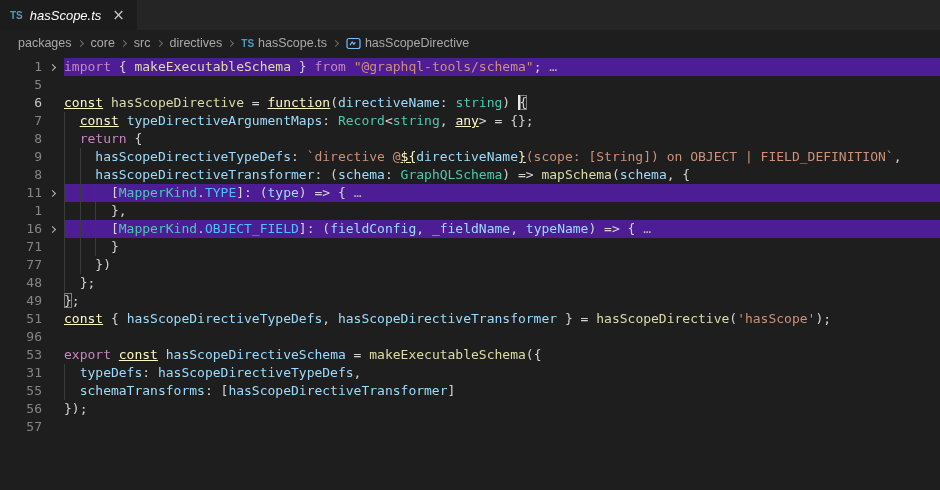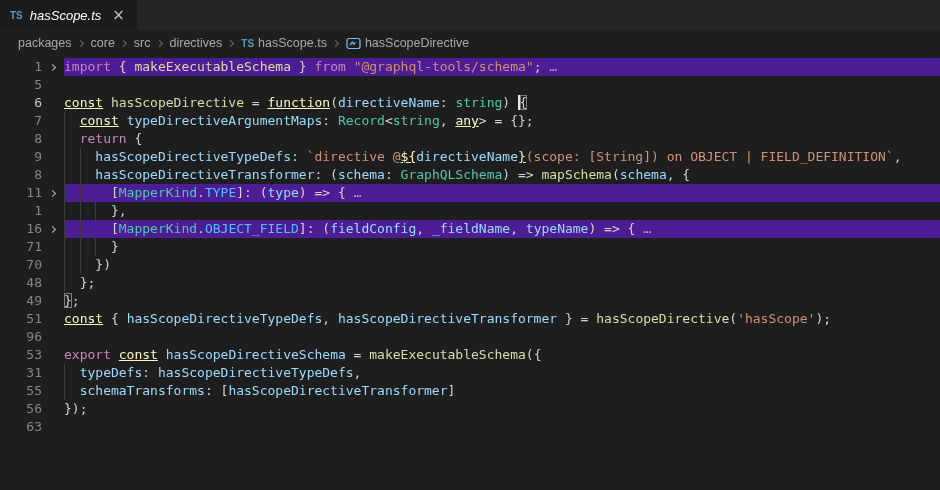--- a/index.html
+++ b/index.html
@@ -146,21 +146,21 @@
         <span class="chev-i"></span>
       </div>
       <div class="content"><span class="guide" style="left: 0ch;"></span><span class="guide" style="left: 2ch;"></span><span class="guide" style="left: 4ch;"></span><span class="seg p">      [</span><span class="seg ty">MapperKind</span><span class="seg p">.</span><span class="seg c2">OBJECT_FIELD</span><span class="seg p">]: (</span><span class="seg v">fieldConfig</span><span class="seg p">, </span><span class="seg v">_fieldName</span><span class="seg p">, </span><span class="seg v">typeName</span><span class="seg p">) =&gt; { </span><span class="seg fold">…</span></div>
     </div>
     <div class="line">
       <div class="num">71</div>
       <div class="chev"></div>
       <div class="content"><span class="guide" style="left: 0ch;"></span><span class="guide" style="left: 2ch;"></span><span class="guide" style="left: 4ch;"></span><span class="seg p">      }</span></div>
     </div>
     <div class="line">
-      <div class="num">70</div>
+      <div class="num">77</div>
       <div class="chev"></div>
       <div class="content"><span class="guide" style="left: 0ch;"></span><span class="guide" style="left: 2ch;"></span><span class="seg p">    })</span></div>
     </div>
     <div class="line">
       <div class="num">48</div>
       <div class="chev"></div>
       <div class="content"><span class="guide" style="left: 0ch;"></span><span class="seg p">  };</span></div>
     </div>
     <div class="line">
       <div class="num">49</div>
@@ -191,17 +191,17 @@
       <div class="num">55</div>
       <div class="chev"></div>
       <div class="content"><span class="guide" style="left: 0ch;"></span><span class="seg p">  </span><span class="seg v">schemaTransforms</span><span class="seg p">: [</span><span class="seg v">hasScopeDirectiveTransformer</span><span class="seg p">]</span></div>
     </div>
     <div class="line">
       <div class="num">56</div>
       <div class="chev"></div>
       <div class="content"><span class="seg p">});</span></div>
     </div>
     <div class="line">
-      <div class="num">63</div>
+      <div class="num">57</div>
       <div class="chev"></div>
       <div class="content"></div>
     </div>
   </div>
 
 </body></html>

